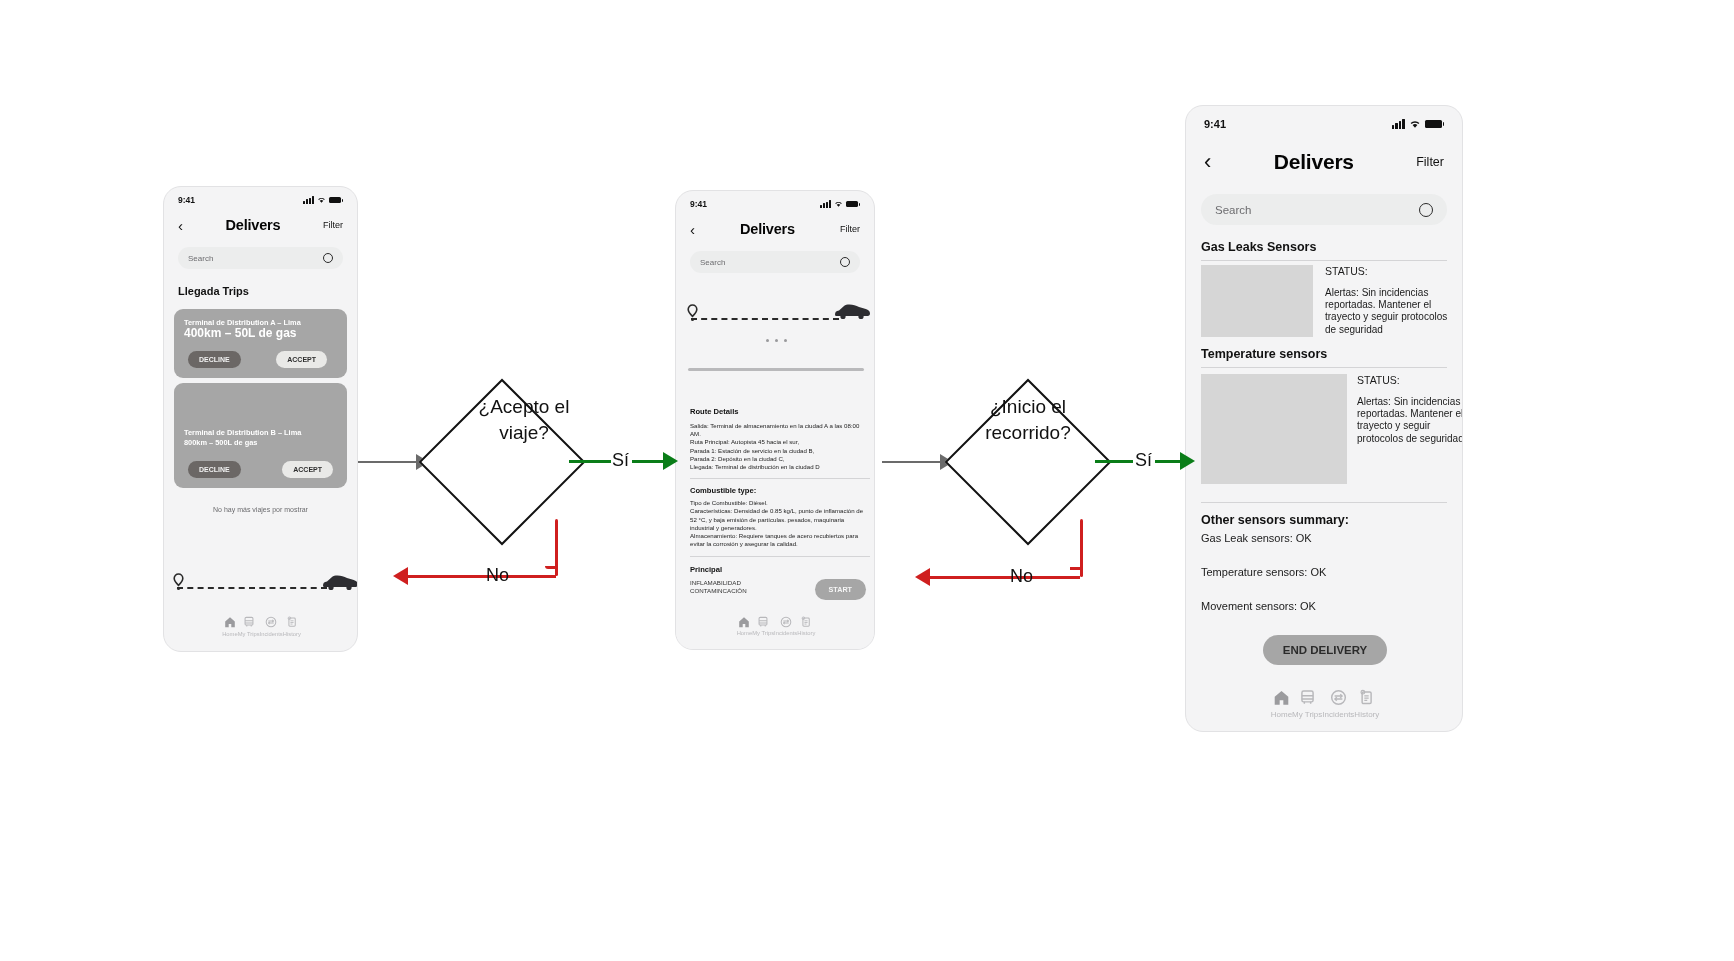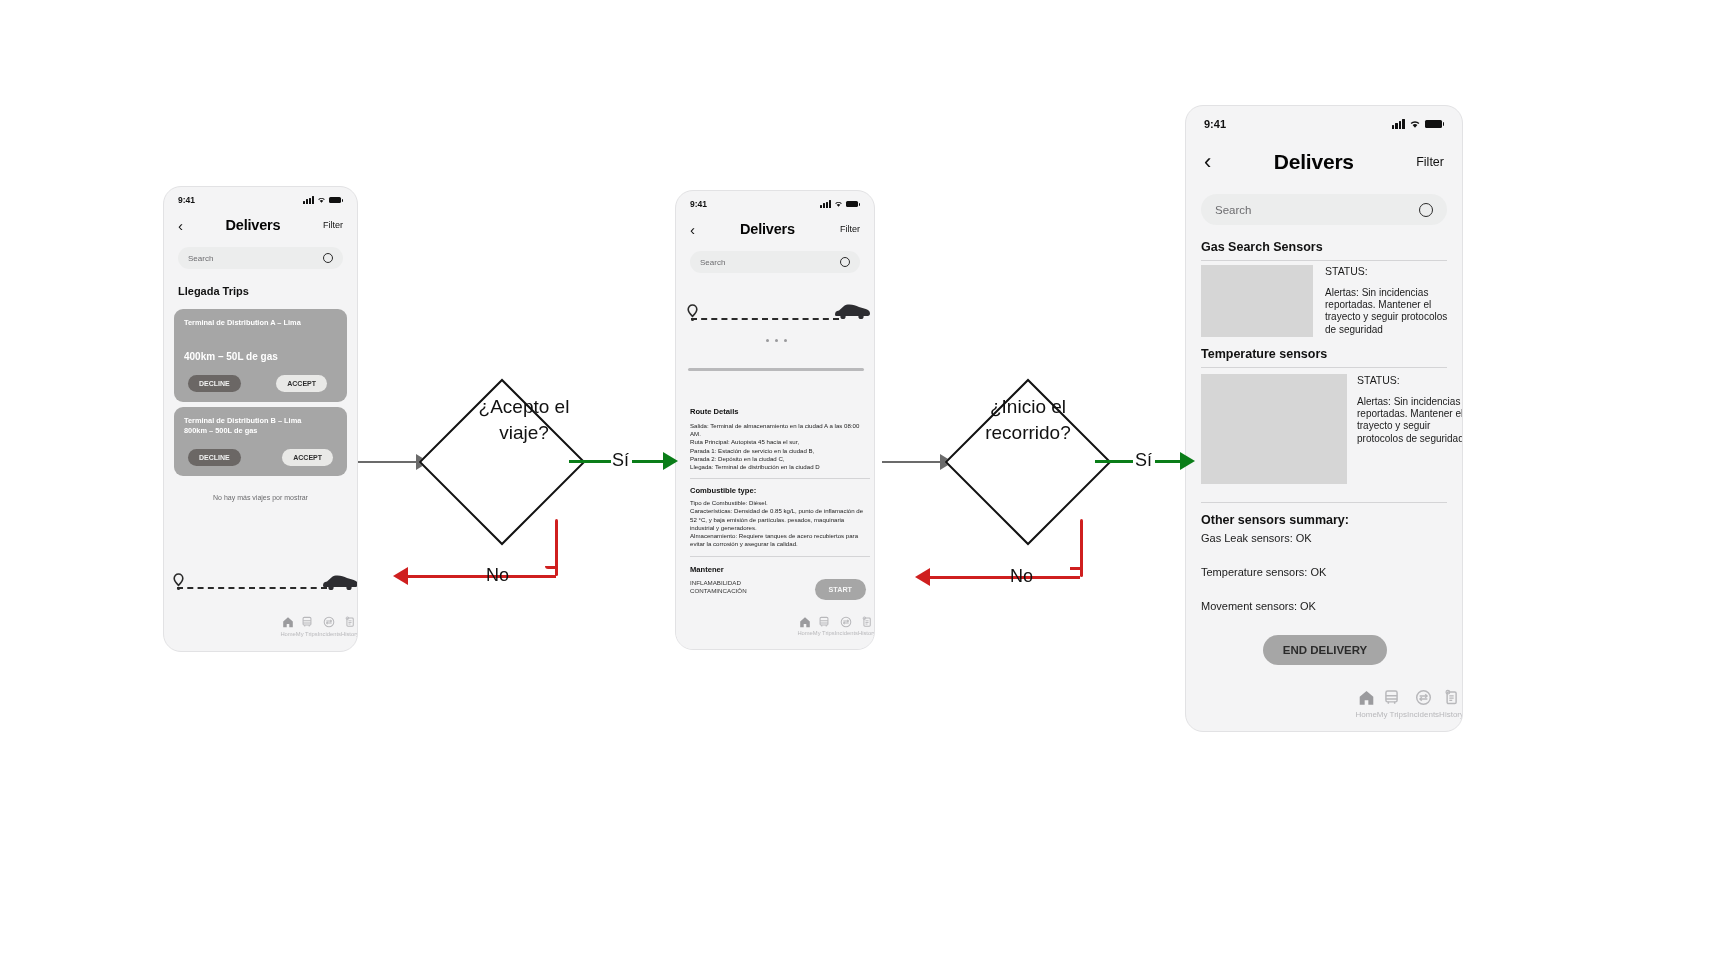--- a/index.html
+++ b/index.html
@@ -53,21 +53,21 @@
   .btn-accept { background: #e9e9e7; color: #2e2e2e; }
   .emptymsg { color: #6b6b6e; text-align: center; }
 
   
   .routestrip { position: relative; }
   .pin { position: absolute; }
   .dashline { position: absolute; border-top: 2px dashed #2a2a2a; }
   .car { position: absolute; }
 
   
-  .tabbar { display: flex; align-items: flex-start; justify-content: flex-end; }
+  .tabbar { display: flex; align-items: flex-start; justify-content: center; }
   .tab { display: flex; flex-direction: column; align-items: center; color: #b8b8bb; }
   .tab .tlabel { color: #b8b8bb; }
 
   
   .dtitle { font-weight: 700; color: #111; }
   .dbody { color: #222; }
   .hr { background: #d4d4d6; height: 1px; width: 100%; }
 
   
   .sensorrow { display: flex; }
@@ -132,29 +132,29 @@
       <span>Search</span>
       <span class="mag" style="width:10px;height:10px;">
         <i style="width:1.5px;height:4px;right:-2px;bottom:-2px;transform:rotate(-45deg);display:block;"></i>
       </span>
     </div>
 
     <div class="sectiontitle" style="margin:16px 0 0 14px; font-size:11px;">Llegada Trips</div>
 
     <div class="tripcard" style="margin:12px 10px 0 10px; padding:9px 16px 10px 10px;">
       <div class="line" style="font-size:7.4px;line-height:10px;">Terminal de Distribution A – Lima</div>
-      <div class="line" style="font-size:10px;line-height:10px;margin-top:24px;">400km – 50L de gas</div>
+      <div class="line" style="font-size:12px;line-height:10px;">400km – 50L de gas</div>
       <div class="cardbtns" style="margin-top:13px; justify-content:space-between; padding:0 4px;">
         <span class="btn btn-decline" style="font-size:7px;padding:5px 11px;">DECLINE</span>
         <span class="btn btn-accept" style="font-size:7px;padding:5px 11px;">ACCEPT</span>
       </div>
     </div>
 
     <div class="tripcard" style="margin:5px 10px 0 10px; padding:9px 10px 10px 10px;">
-      <div class="line" style="font-size:7.4px;line-height:10px;">Terminal de Distribution B – Lima</div>
+      <div class="line" style="font-size:7.4px;line-height:10px;margin-top:36px;">Terminal de Distribution B – Lima</div>
       <div class="line" style="font-size:7.4px;line-height:10px;">800km – 500L de gas</div>
       <div class="cardbtns" style="margin-top:13px; justify-content:space-between; padding:0 4px;">
         <span class="btn btn-decline" style="font-size:7px;padding:5px 11px;">DECLINE</span>
         <span class="btn btn-accept" style="font-size:7px;padding:5px 11px;">ACCEPT</span>
       </div>
     </div>
 
     <div class="emptymsg" style="margin-top:18px; font-size:7px;">No hay más viajes por mostrar</div>
 
     <div class="routestrip" style="position:absolute; left:0; top:384px; width:195px; height:30px;">
@@ -266,21 +266,21 @@
 Ruta Principal: Autopista 45 hacia el sur,
 Parada 1: Estación de servicio en la ciudad B,
 Parada 2: Depósito en la ciudad C,
 Llegada: Terminal de distribución en la ciudad D</div>
       <div class="hr" style="margin:7px 0;"></div>
       <div class="dtitle" style="font-size:7.6px;">Combustible type:</div>
       <div class="dbody" style="font-size:6.1px; line-height:8.2px; margin-top:4px; white-space:pre-line;">Tipo de Combustible: Diésel.
 Características: Densidad de 0.85 kg/L, punto de inflamación de 52 °C, y baja emisión de partículas. pesados, maquinaria industrial y generadores.
 Almacenamiento: Requiere tanques de acero recubiertos para evitar la corrosión y asegurar la calidad.</div>
       <div class="hr" style="margin:8px 0;"></div>
-      <div class="dtitle" style="font-size:7.6px;">Mantener</div>
+      <div class="dtitle" style="font-size:7.6px;">Principal</div>
       <div style="display:flex; align-items:flex-start; justify-content:space-between; margin-top:5px;">
         <div style="font-size:6.2px;line-height:8px;color:#333;">
           <div>INFLAMABILIDAD</div>
           <div>CONTAMINCACIÓN</div>
         </div>
         <span class="btn" style="background:#a6a6a6;color:#f6f6f6;font-size:7.2px;padding:6px 14px;margin-right:4px;">START</span>
       </div>
     </div>
 
     <div class="tabbar" style="position:absolute; left:0; bottom:0; width:200px; height:40px; padding-top:7px; background:#f4f4f5;">
@@ -346,21 +346,21 @@
     </div>
 
     <div class="searchbar" style="margin:20px 15px 0 15px; height:31px; padding:0 14px; font-size:11.5px;">
       <span>Search</span>
       <span class="mag" style="width:14px;height:14px;border-width:1.8px;">
         <i style="width:1.8px;height:5px;right:-3px;bottom:-3px;transform:rotate(-45deg);display:block;"></i>
       </span>
     </div>
 
     <div style="margin:15px 15px 0 15px;">
-      <div class="sectiontitle" style="font-size:12.5px;">Gas Search Sensors</div>
+      <div class="sectiontitle" style="font-size:12.5px;">Gas Leaks Sensors</div>
       <div class="hr" style="margin:6px 0 4px 0;"></div>
       <div class="sensorrow">
         <div class="thumb" style="width:112px;height:72px;flex:none;"></div>
         <div style="margin-left:12px;">
           <div class="sstat" style="font-size:10.5px;">STATUS:</div>
           <div class="sstat" style="font-size:10px;line-height:12.2px;margin-top:10px;width:132px;">Alertas: Sin incidencias reportadas. Mantener el trayecto y seguir protocolos de seguridad</div>
         </div>
       </div>
     </div>
 

